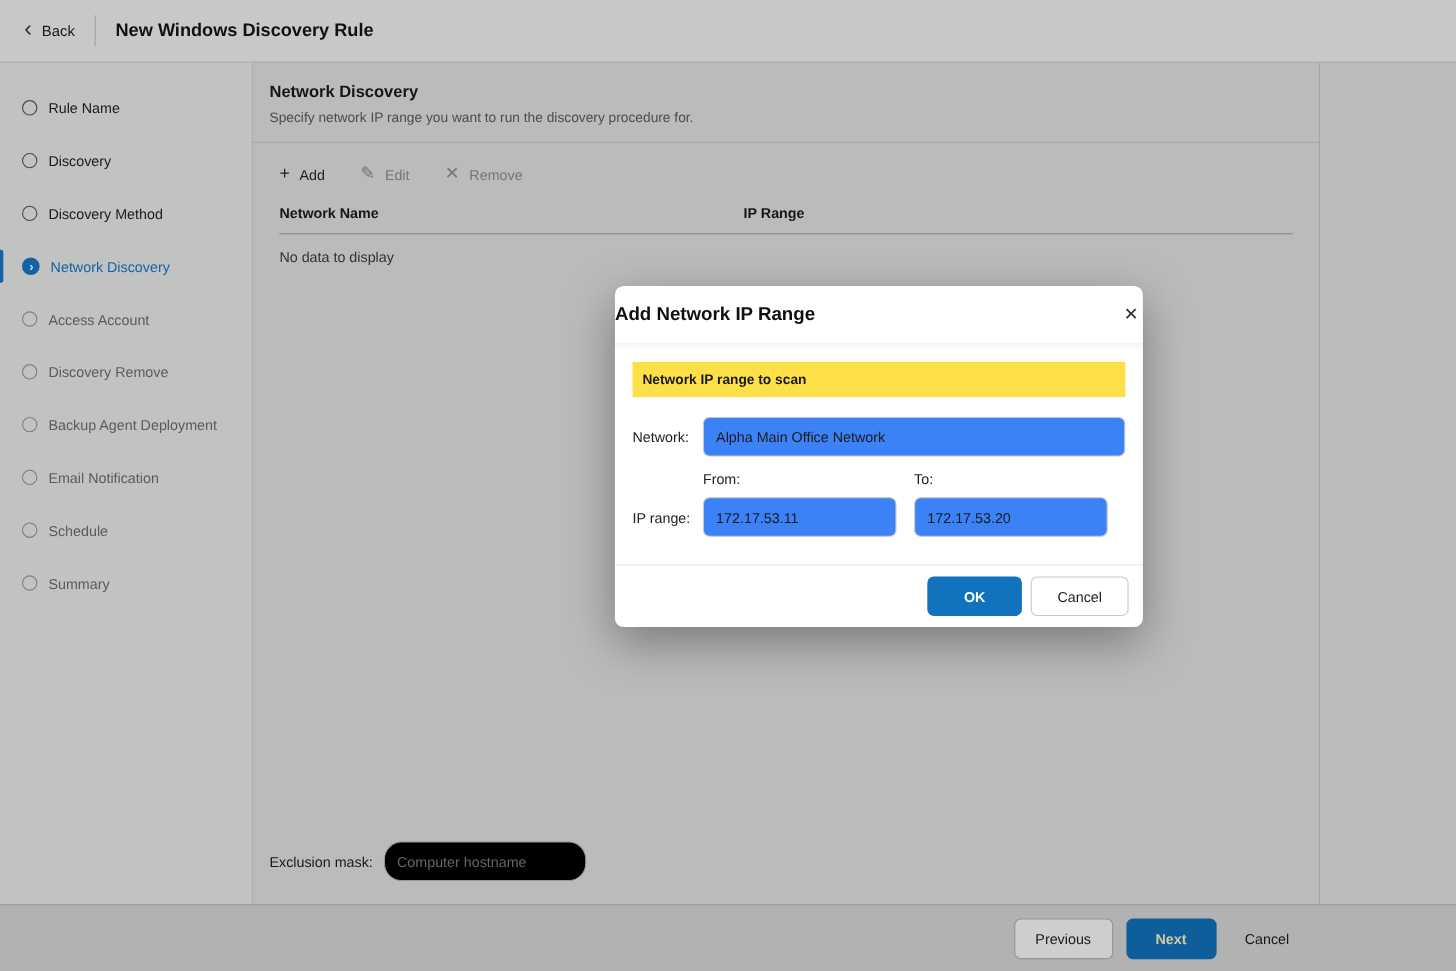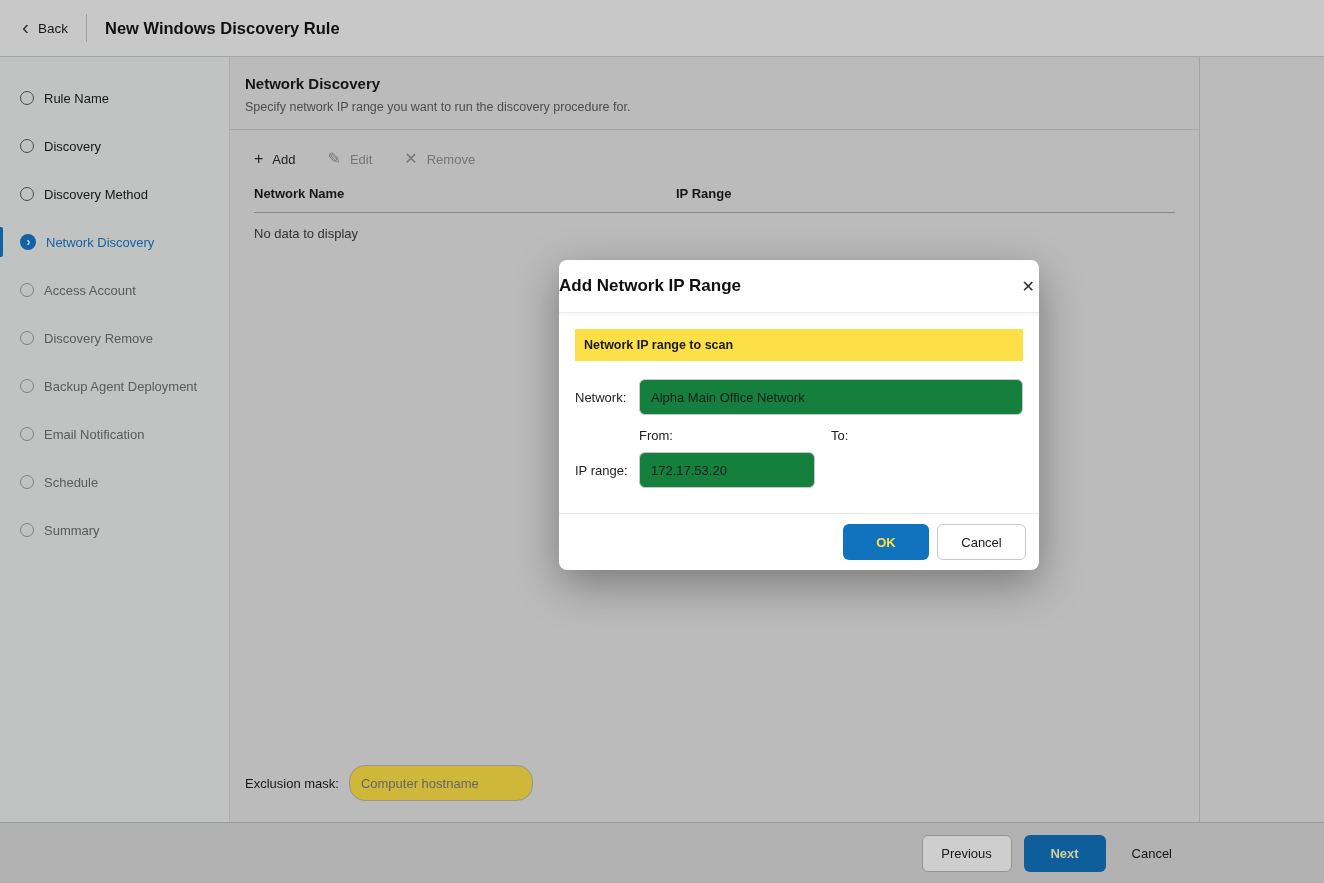--- a/index.html
+++ b/index.html
@@ -45,21 +45,21 @@
   .tb-btn.disabled { color:#8f9091; cursor:default; }
   .tb-btn.disabled .ic { color:#8f9091; }
 
   .table-head { display:flex; margin:19px 24px 0; padding-bottom:11px; border-bottom:1px solid #a4a4a4;
                 font-size:13px; font-weight:700; color:#1c1c1c; }
   .col-name { width:422px; flex:none; }
   .empty-text { margin:13px 24px 0; font-size:13px; color:#3c3c3c; }
 
   .exclusion { position:absolute; left:15px; bottom:21px; display:flex; align-items:center; gap:10px; }
   .exclusion .exc-label { font-size:13px; color:#1e1e1e; }
-  .exc-input { width:184px; height:36px; border:1px solid #b6b7b8; border-radius:16px; background:#fde047;
+  .exc-input { width:184px; height:36px; border:1px solid #b6b7b8; border-radius:16px; background:#000000;
                padding:0 11px; font-family:inherit; font-size:13px; color:#6f7071; }
   .exc-input::placeholder { color:#7b7c7d; }
 
   
   .footbar { position:absolute; bottom:0; left:0; right:0; height:61px; background:#d9dadb;
              border-top:1px solid #bcbdbe; display:flex; align-items:center; justify-content:flex-end;
              gap:12px; padding-right:152px; z-index:1; }
   .btn { height:37px; border-radius:6px; font-family:inherit; font-size:13px; cursor:pointer; }
   .btn-prev { min-width:90px; background:#fcfcfc; border:1px solid #b4b5b6; color:#222; }
   .btn-next { min-width:82px; background:#1173bd; border:none; color:#fef9c3; font-weight:700; }
@@ -73,32 +73,32 @@
   .modal-header { height:53px; display:flex; align-items:center; justify-content:space-between;
                   padding:0 0; border-bottom:1px solid #ededee; box-shadow:0 2px 3px rgba(0,0,0,0.04);
                   border-radius:8px 8px 0 0; }
   .modal-title { font-size:17px; font-weight:700; color:#101010; }
   .modal-close { background:none; border:none; font-size:16px; color:#2e2e2e; cursor:pointer; padding:4px; }
   .modal-body { padding:0 16px; }
   .band { margin-top:16px; height:32px; background:#fde047; display:flex; align-items:center;
           padding:0 9px; font-size:12.5px; font-weight:700; color:#1a1a1a; }
   .form-row { display:flex; align-items:center; margin-top:18px; }
   .form-label { width:64px; flex:none; font-size:13px; color:#1e1e1e; }
-  .inp { height:36px; border:1px solid #c6c8ca; border-radius:6px; background:#15803d;
+  .inp { height:36px; border:1px solid #c6c8ca; border-radius:6px; background:#3b82f6;
          padding:0 11px; font-family:inherit; font-size:13px; color:#1b1b1b; }
   .inp-network { flex:1; }
   .fromto { display:flex; gap:16px; margin:13px 0 0 64px; font-size:13px; color:#202020; }
   .fromto .ft { width:176px; }
   .ip-row { margin-top:9px; }
   .inp-ip { width:176px; flex:none; }
   .inp-ip + .inp-ip { margin-left:16px; }
   .modal-footer { position:absolute; left:0; right:0; bottom:0; height:57px; border-top:1px solid #e7e8e9;
                   display:flex; align-items:center; justify-content:flex-end; gap:8px; padding-right:13px; }
   .btn-ok { width:86px; height:36px; background:#1173bd; border:none; border-radius:6px;
-            color:#fde047; font-family:inherit; font-size:13px; font-weight:600; cursor:pointer; }
+            color:#ffffff; font-family:inherit; font-size:13px; font-weight:600; cursor:pointer; }
   .btn-modal-cancel { width:89px; height:36px; background:#fff; border:1px solid #c6c8ca; border-radius:6px;
                       color:#1b1b1b; font-family:inherit; font-size:13px; cursor:pointer; }
 </style>
 </head>
 <body>
 
 <div class="screen">
 
   <header class="topbar">
     <button class="back-btn">
@@ -209,20 +209,21 @@
         <input class="inp inp-network" type="text" value="Alpha Main Office Network" style="">
       </div>
 
       <div class="fromto">
         <span class="ft">From:</span>
         <span class="ft">To:</span>
       </div>
 
       <div class="form-row ip-row">
         <span class="form-label">IP range:</span>
+        <input class="inp inp-ip" type="text" value="172.17.53.11" style="">
         <input class="inp inp-ip" type="text" value="172.17.53.20" style="">
       </div>
     </div>
     <div class="modal-footer">
       <button class="btn-ok">OK</button>
       <button class="btn-modal-cancel">Cancel</button>
     </div>
   </div>
 
 </div>

